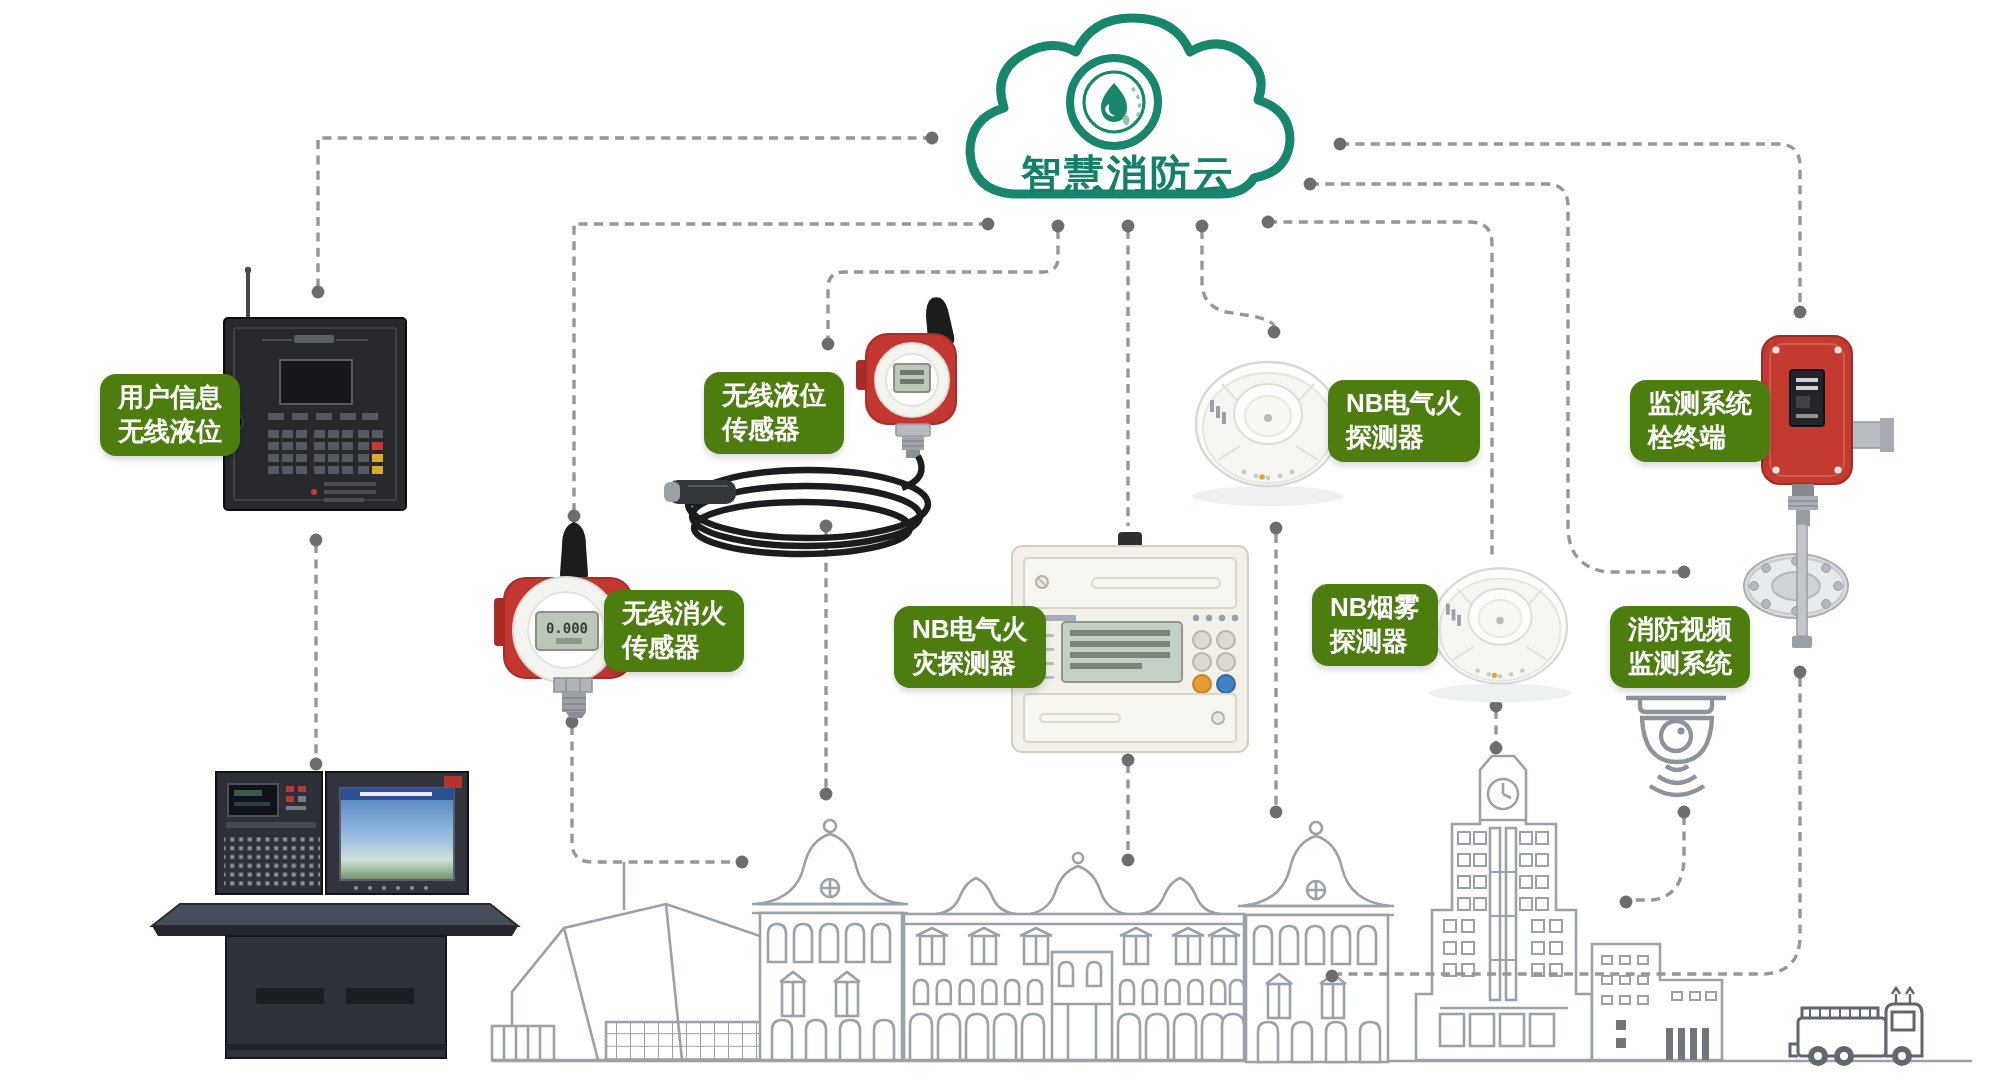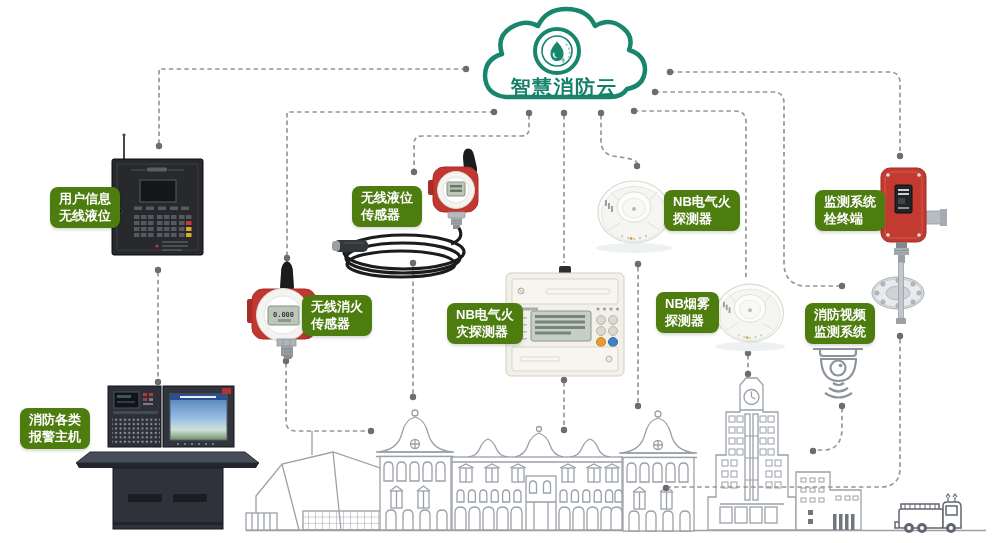--- a/index.html
+++ b/index.html
@@ -496,24 +496,20 @@
     </g>
   </g>
 </svg>
 
 <div class="cloud-label">智慧消防云</div>
 
 <div class="badge" style="left:50px;top:187px">
   <div>用户信息</div>
   <div>无线液位</div>
 </div>
-<div class="badge" style="left:20px;top:408px">
-  <div>消防各类</div>
-  <div>报警主机</div>
-</div>
 <div class="badge" style="left:302px;top:295px">
   <div>无线消火</div>
   <div>传感器</div>
 </div>
 <div class="badge" style="left:352px;top:186px">
   <div>无线液位</div>
   <div>传感器</div>
 </div>
 <div class="badge" style="left:447px;top:303px">
   <div>NB电气火</div>

